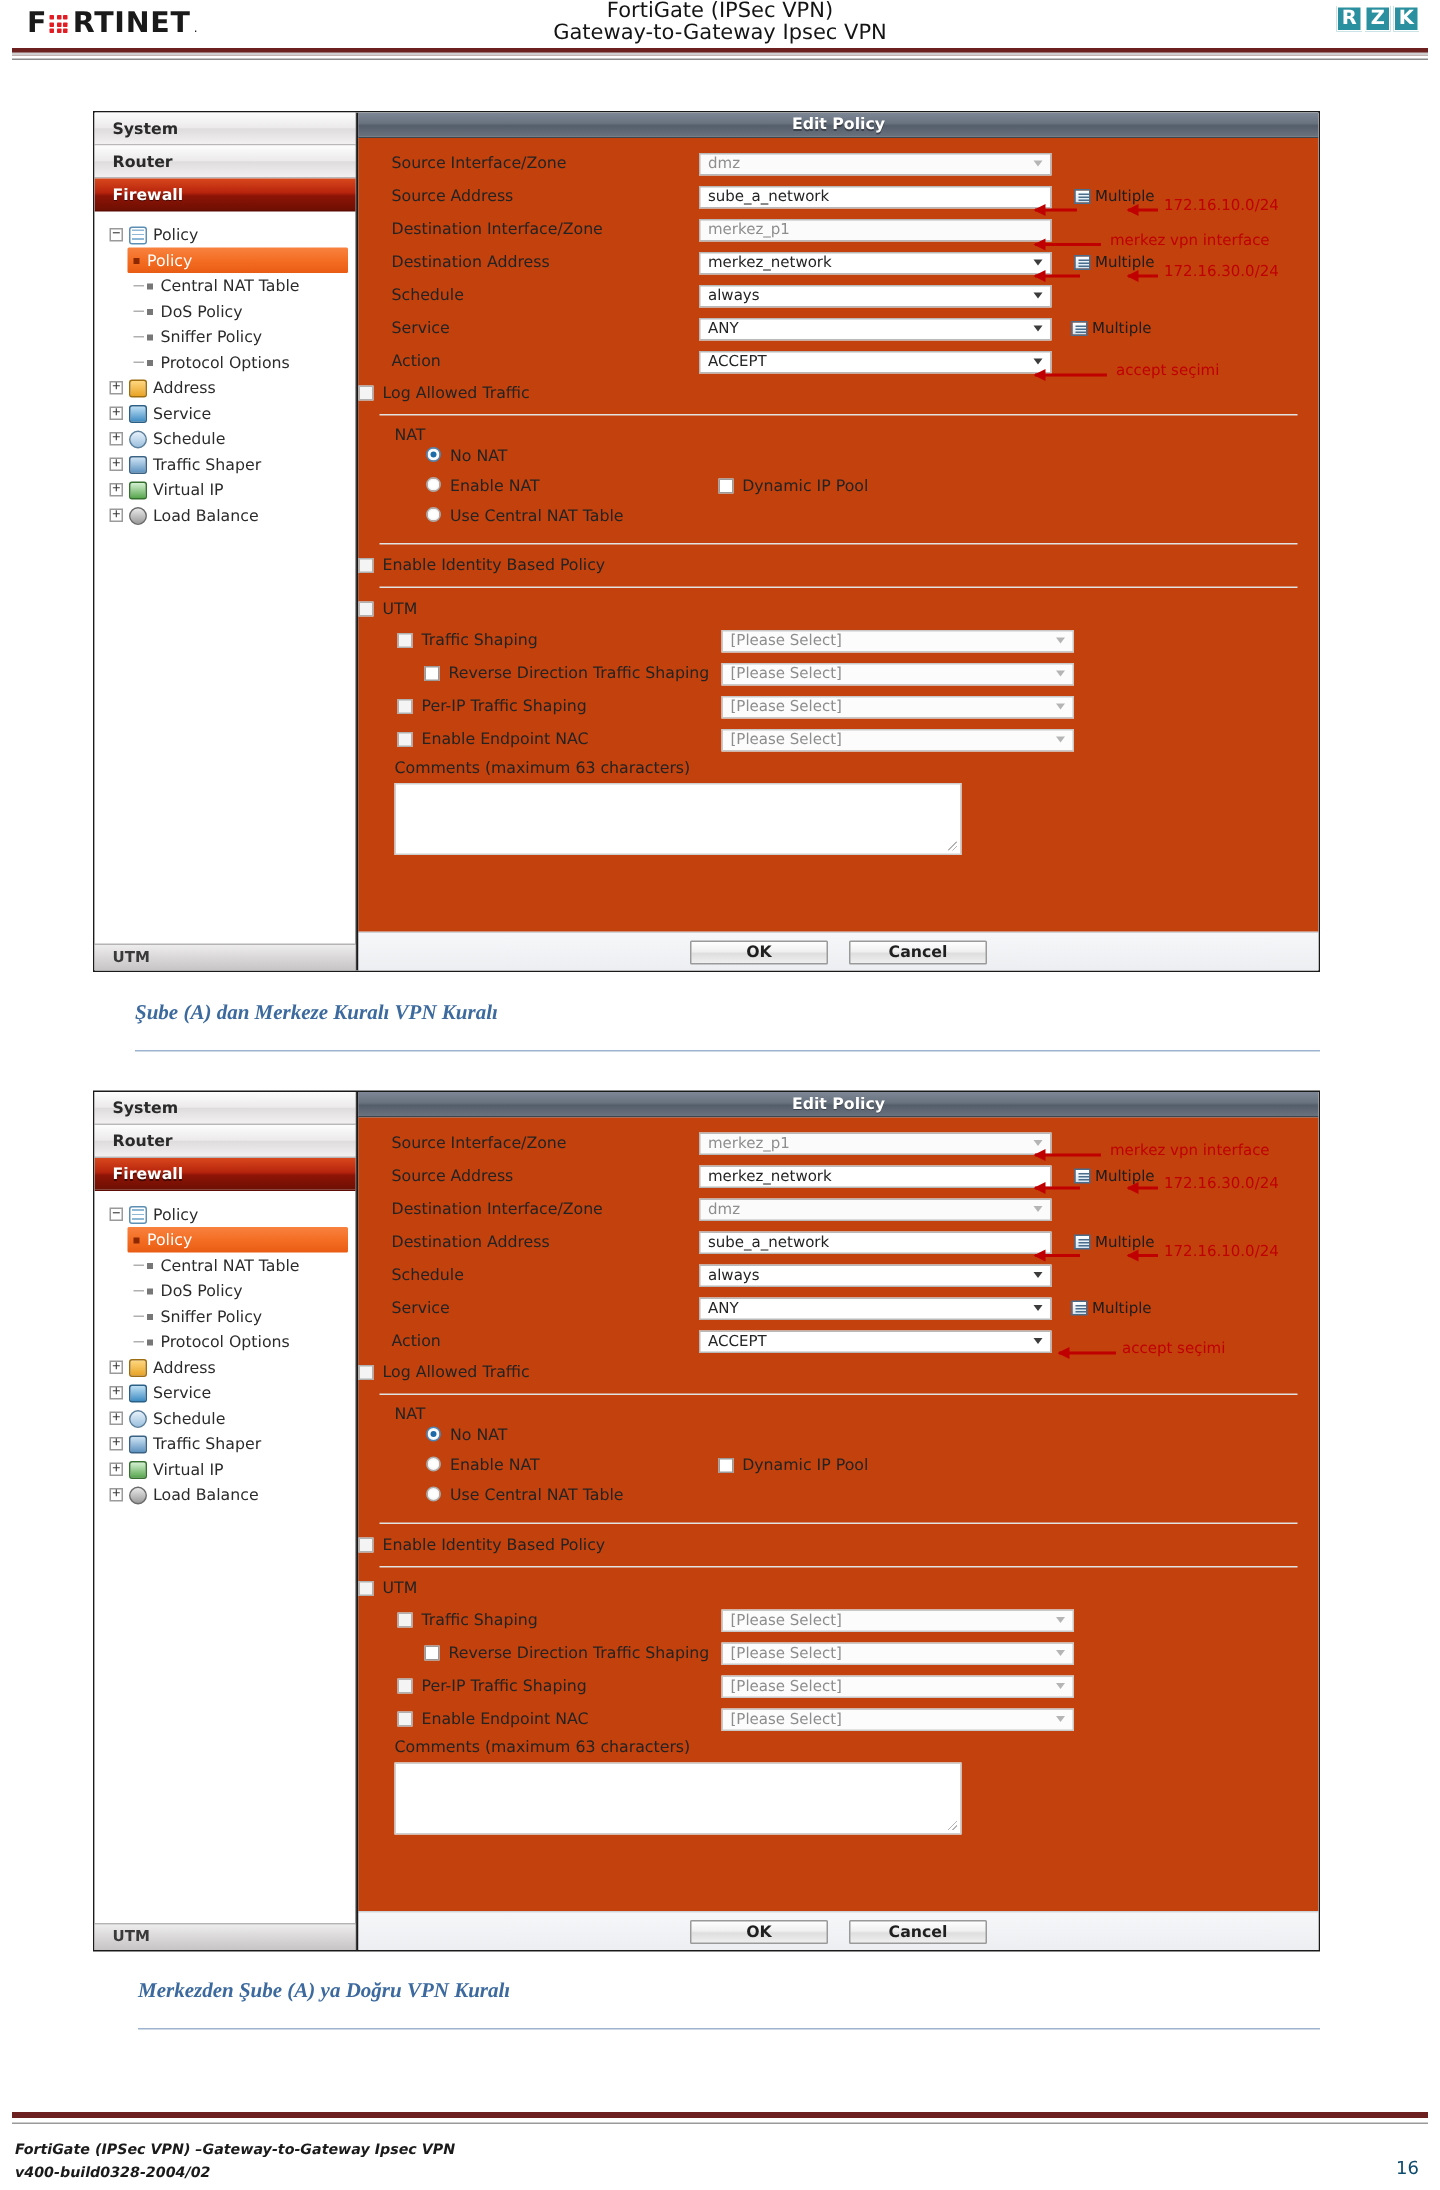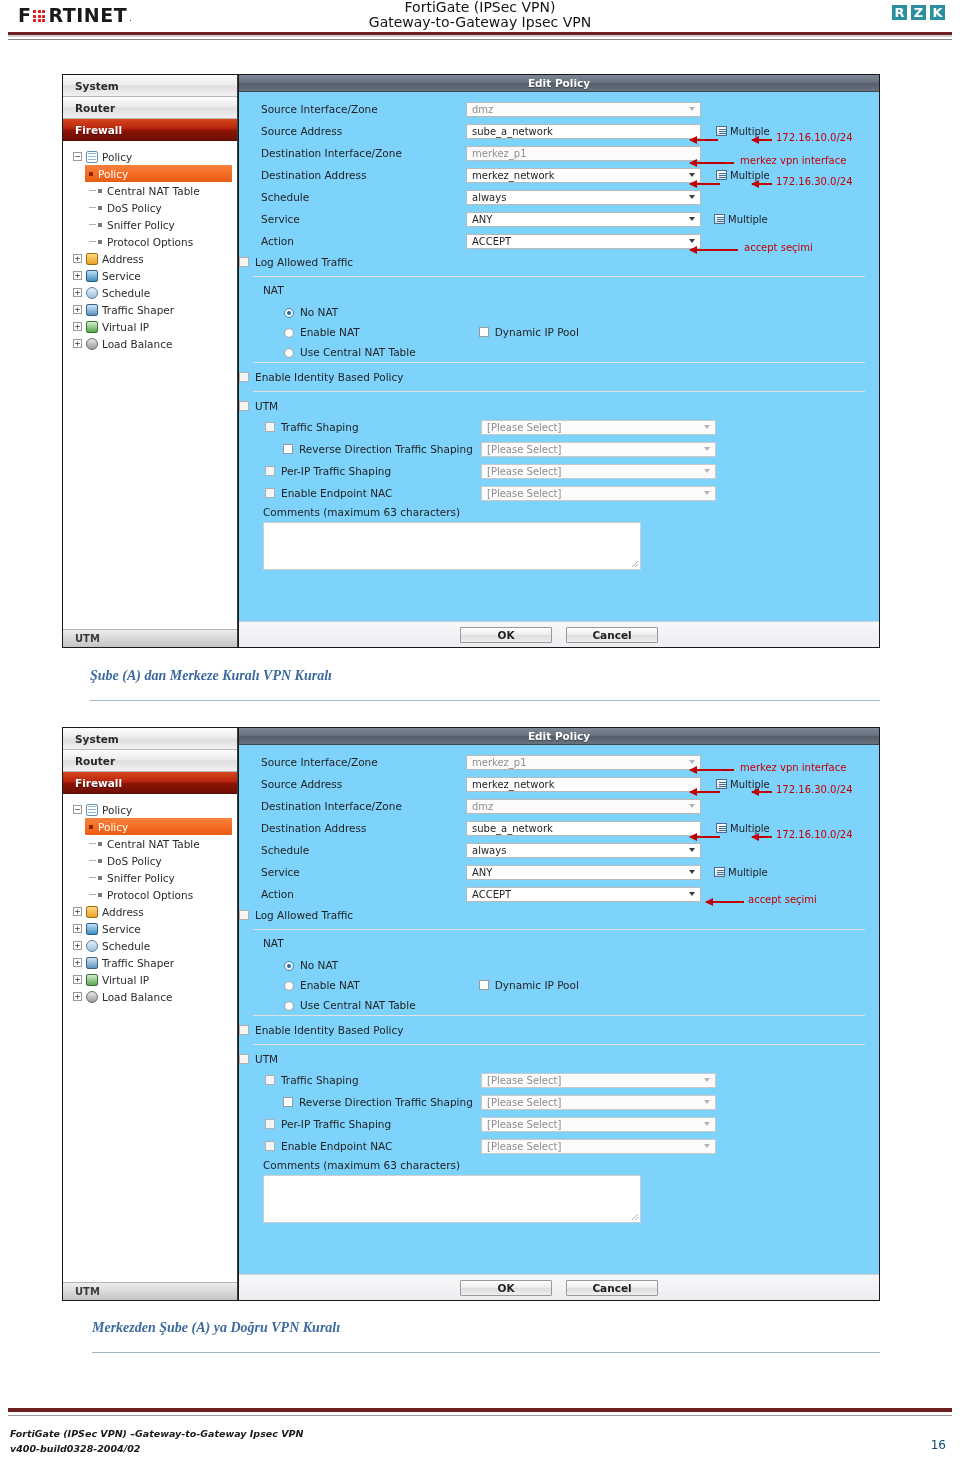--- a/index.html
+++ b/index.html
@@ -185,21 +185,21 @@
     font-size:10.5px; font-weight:bold;
     display:flex; align-items:center; justify-content:center;
     font-family:"DejaVu Sans", sans-serif;
     text-shadow:0 1px 0 rgba(0,0,0,.35);
     border-bottom:1px solid #3d454f;
   }
   .panel-body{
     flex:1 1 auto;
     padding:6px 0 0 0;
     position:relative;
-    background:#7dd3fc;
+    background:#c2410c;
   }
 
   .frow{
     display:flex; align-items:center;
     height:22px;
     padding-left:22px;
     position:relative;
   }
   .flabel{
     width:205px; flex:0 0 205px;
@@ -277,21 +277,21 @@
     width:10px;height:10px;border:1px solid #aaa;border-radius:50%;
     background:radial-gradient(#ffffff 40%, #e3e3e3 100%);
     display:inline-block;margin-right:6px;flex:0 0 10px;position:relative;
   }
   .rb.on{ border-color:#4a86b8; }
   .rb.on::after{
     content:"";position:absolute;left:2px;top:2px;width:4px;height:4px;border-radius:50%;
     background:#1d6aa8;
   }
   .optrow{
-    display:flex;align-items:flex-end;height:20px;padding-left:45px;
+    display:flex;align-items:flex-start;height:20px;padding-left:45px;
     font-size:10.5px;color:#232323;font-family:"DejaVu Sans", sans-serif;
   }
   .chkrow{
     display:flex;align-items:center;height:20px;
     font-size:10.5px;color:#232323;font-family:"DejaVu Sans", sans-serif;
   }
   .sectlabel{
     padding-left:24px;font-size:10.5px;color:#232323;
     font-family:"DejaVu Sans", sans-serif;height:17px;display:flex;align-items:center;
   }

